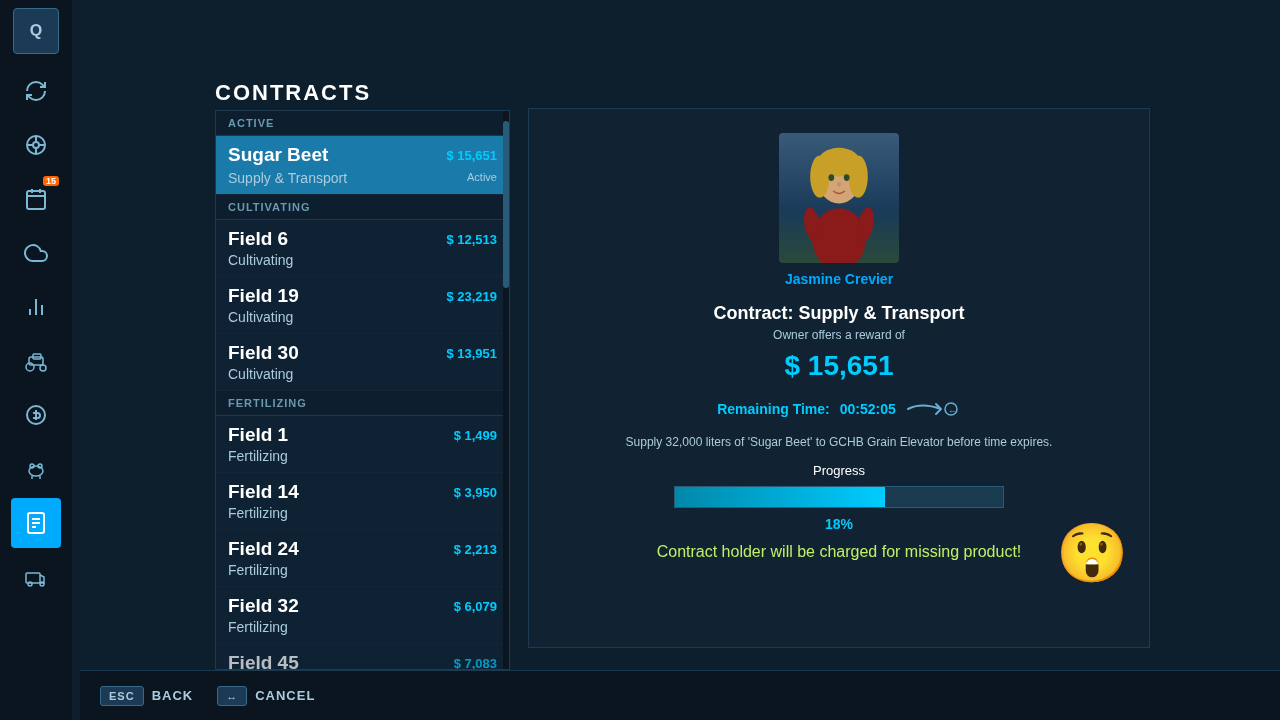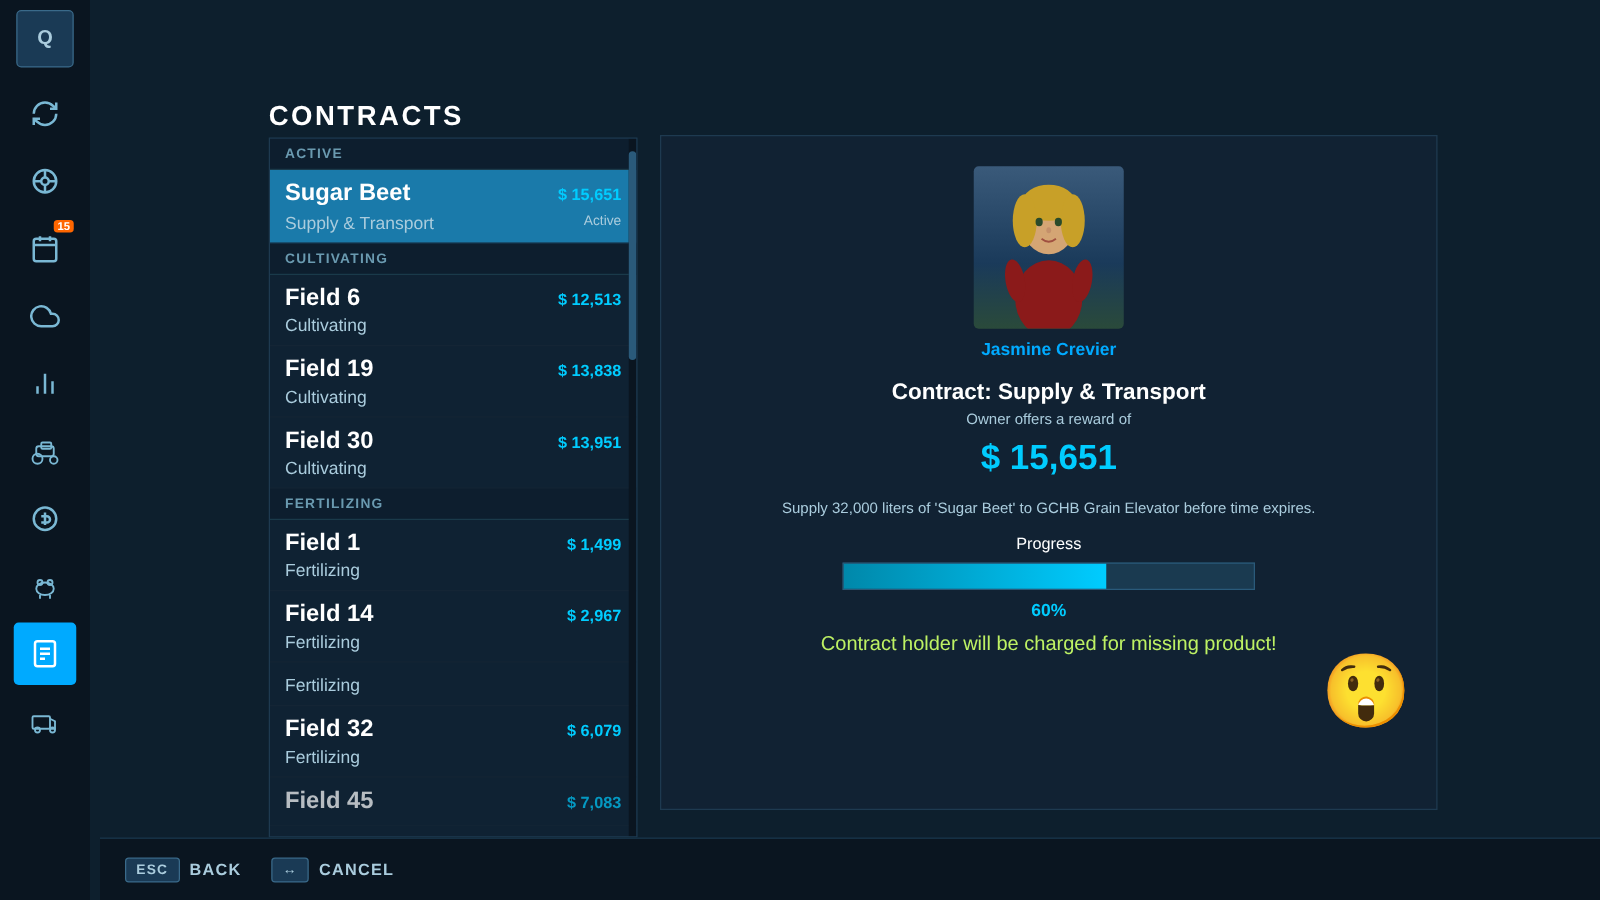--- a/index.html
+++ b/index.html
@@ -328,21 +328,21 @@
     <div class="contract-item-row">
       <span class="contract-name">Field 6</span>
       <span class="contract-amount">$ 12,513</span>
     </div>
     <span class="contract-sub">Cultivating</span>
   </div>
 
   <div class="contract-item">
     <div class="contract-item-row">
       <span class="contract-name">Field 19</span>
-      <span class="contract-amount">$ 13,838</span>
+      <span class="contract-amount">$ 23,219</span>
     </div>
     <span class="contract-sub">Cultivating</span>
   </div>
 
   <div class="contract-item">
     <div class="contract-item-row">
       <span class="contract-name">Field 30</span>
       <span class="contract-amount">$ 13,951</span>
     </div>
     <span class="contract-sub">Cultivating</span>
@@ -354,26 +354,30 @@
     <div class="contract-item-row">
       <span class="contract-name">Field 1</span>
       <span class="contract-amount">$ 1,499</span>
     </div>
     <span class="contract-sub">Fertilizing</span>
   </div>
 
   <div class="contract-item">
     <div class="contract-item-row">
       <span class="contract-name">Field 14</span>
-      <span class="contract-amount">$ 2,967</span>
+      <span class="contract-amount">$ 3,950</span>
     </div>
     <span class="contract-sub">Fertilizing</span>
   </div>
 
   <div class="contract-item">
+    <div class="contract-item-row">
+      <span class="contract-name">Field 24</span>
+      <span class="contract-amount">$ 2,213</span>
+    </div>
     <span class="contract-sub">Fertilizing</span>
   </div>
 
   <div class="contract-item">
     <div class="contract-item-row">
       <span class="contract-name">Field 32</span>
       <span class="contract-amount">$ 6,079</span>
     </div>
     <span class="contract-sub">Fertilizing</span>
   </div>
@@ -416,30 +420,40 @@
       <path d="M44 50 Q50 55 56 50" stroke="#a05040" stroke-width="1.5" fill="none"></path>
     </svg>
   </div>
 
   <div class="npc-name">Jasmine Crevier</div>
 
   <div class="contract-title">Contract: Supply &amp; Transport</div>
   <div class="reward-label">Owner offers a reward of</div>
   <div class="reward-amount">$ 15,651</div>
 
+  <div style="display:flex; align-items:center; gap:10px; margin-bottom:14px;">
+    <span style="font-size:14px; font-weight:bold; color:#00ccff;">Remaining Time:</span>
+    <span style="font-size:14px; font-weight:bold; color:#00ccff;">00:52:05</span>
+
+    <svg width="55" height="22" viewBox="0 0 55 22">
+      <path d="M2 11 Q15 4 35 11 L30 6 M35 11 L30 16" stroke="#6aaccc" stroke-width="2" fill="none" stroke-linecap="round"></path>
+      <circle cx="45" cy="11" r="6" fill="none" stroke="#6aaccc" stroke-width="1.5"></circle>
+      <text x="42" y="15" fill="#6aaccc" font-size="9" font-weight="bold">←</text>
+    </svg>
+  </div>
 
   <div class="supply-text">Supply 32,000 liters of 'Sugar Beet' to GCHB Grain Elevator before time expires.</div>
 
   <div style="font-size:13px; color:#ffffff; margin-bottom:8px;">Progress</div>
 
   <div style="width:330px; height:22px; background:#1a3a50; border:1px solid #2a5a7a; margin-bottom:8px; position:relative;">
     <div style="width:64%; height:100%; background:linear-gradient(90deg, #0088aa, #00ccff);"></div>
   </div>
 
-  <div style="font-size:14px; font-weight:bold; color:#00ccff; margin-bottom:8px;">60%</div>
+  <div style="font-size:14px; font-weight:bold; color:#00ccff; margin-bottom:8px;">18%</div>
 
   <div style="font-size:16px; color:#bef264; text-align:center; line-height:1.5;">Contract holder will be charged for missing product!</div>
 
   <div style="position:absolute; right:20px; bottom:60px; font-size:58px;">😲</div>
 </div>
 
 <div style="position:absolute; bottom:0; left:80px; width:1208px; height:50px; background:#0a1520; display:flex; align-items:center; gap:24px; padding:0 20px; border-top:1px solid #1a3a50;">
 
   <div class="bottom-btn">
     <div class="key-badge">

